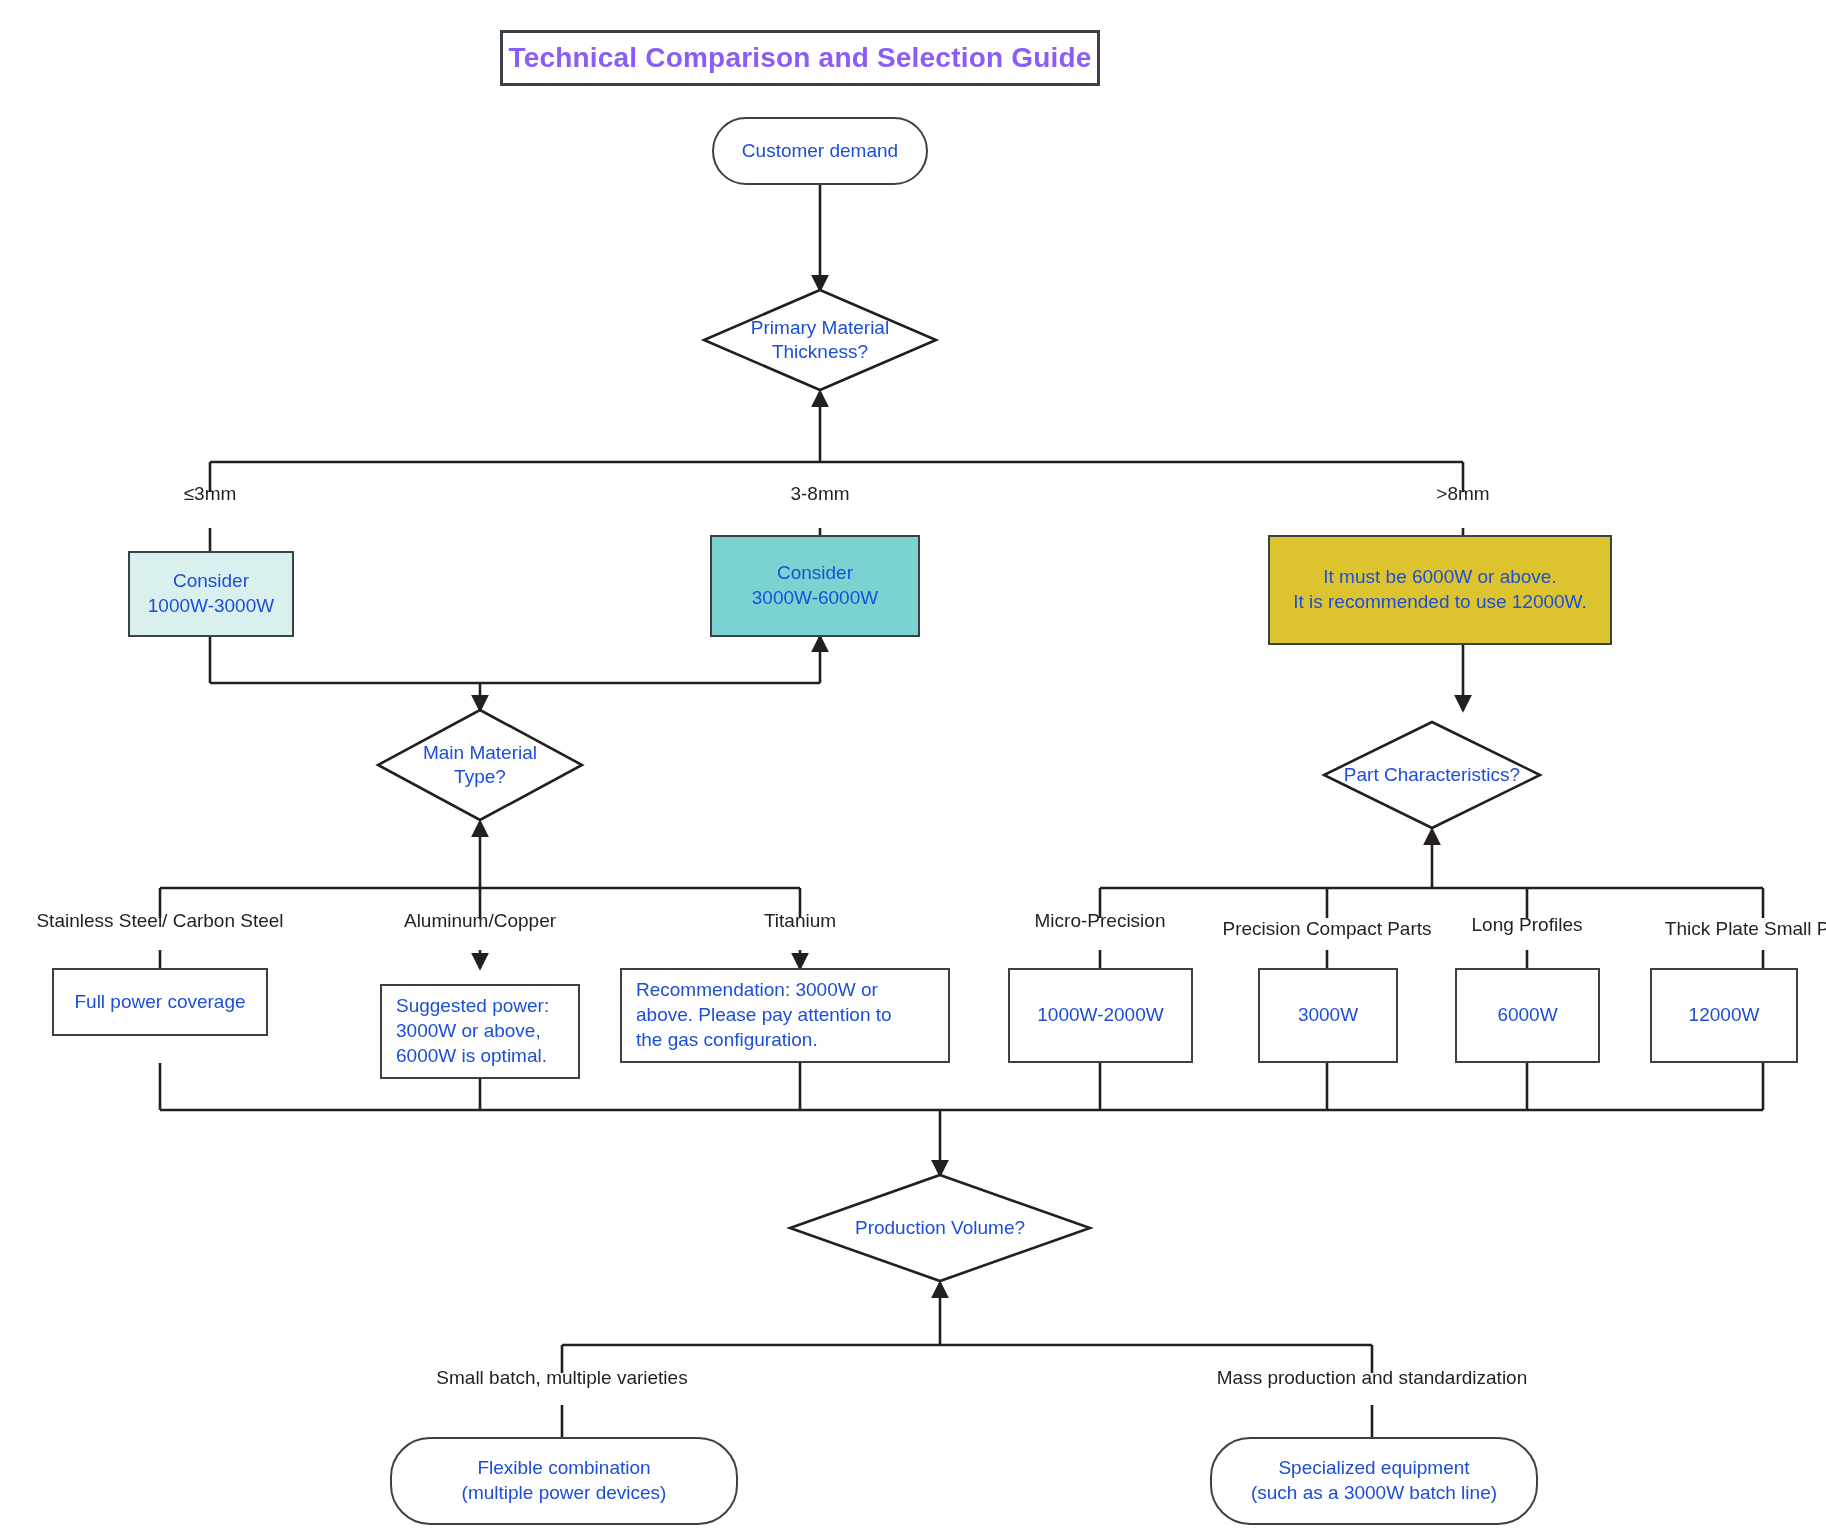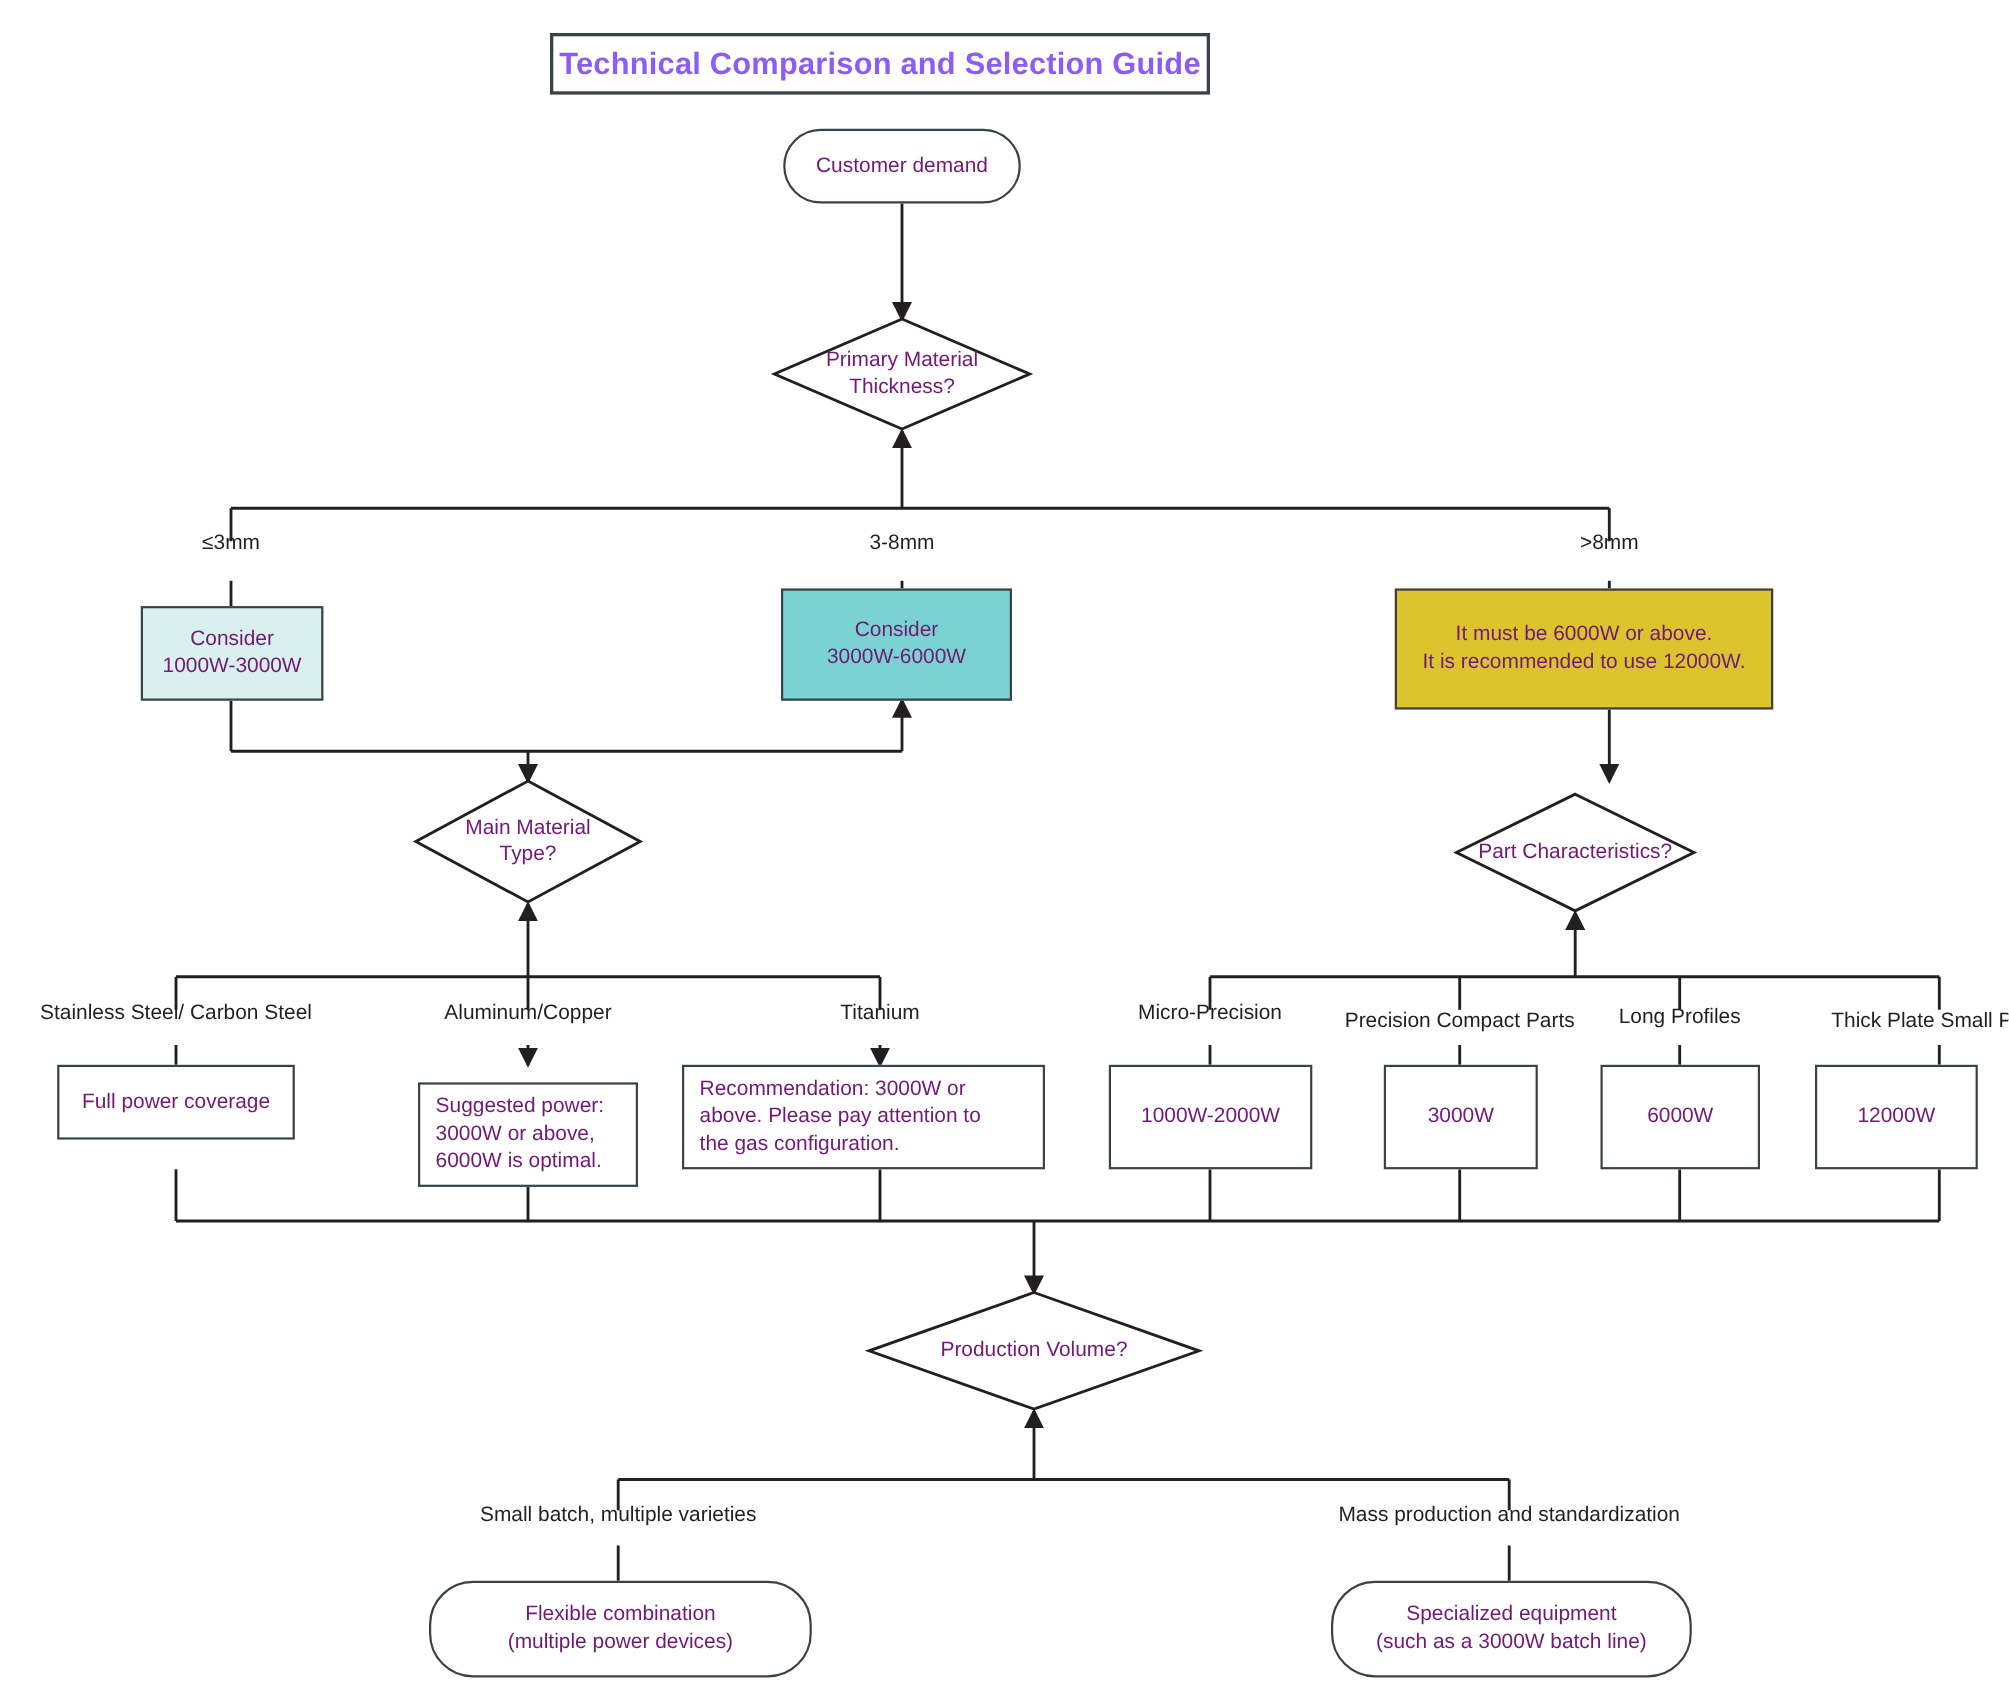--- a/index.html
+++ b/index.html
@@ -30,21 +30,21 @@
   
   .node {
     position: absolute;
     box-sizing: border-box;
     display: flex;
     align-items: center;
     justify-content: center;
     text-align: center;
     line-height: 1.3;
     white-space: pre-line;
-    color: #701a75;
+    color: #1d4ed8;
   }
 
   .title-box {
     border: 3px solid #3a4248;
     background: #ffffff;
     color: #8b5cf6;
     font-weight: bold;
     font-size: 28px;
     letter-spacing: .2px;
   }
@@ -74,21 +74,21 @@
   
   .diamond-label {
     position: absolute;
     display: flex;
     align-items: center;
     justify-content: center;
     text-align: center;
     white-space: pre-line;
     font-size: 19px;
     line-height: 1.25;
-    color: #701a75;
+    color: #1d4ed8;
   }
 
   
   .edge-label {
     position: absolute;
     font-size: 19px;
     color: #231f20;
     white-space: nowrap;
     text-align: center;
     transform: translateX(-50%);

